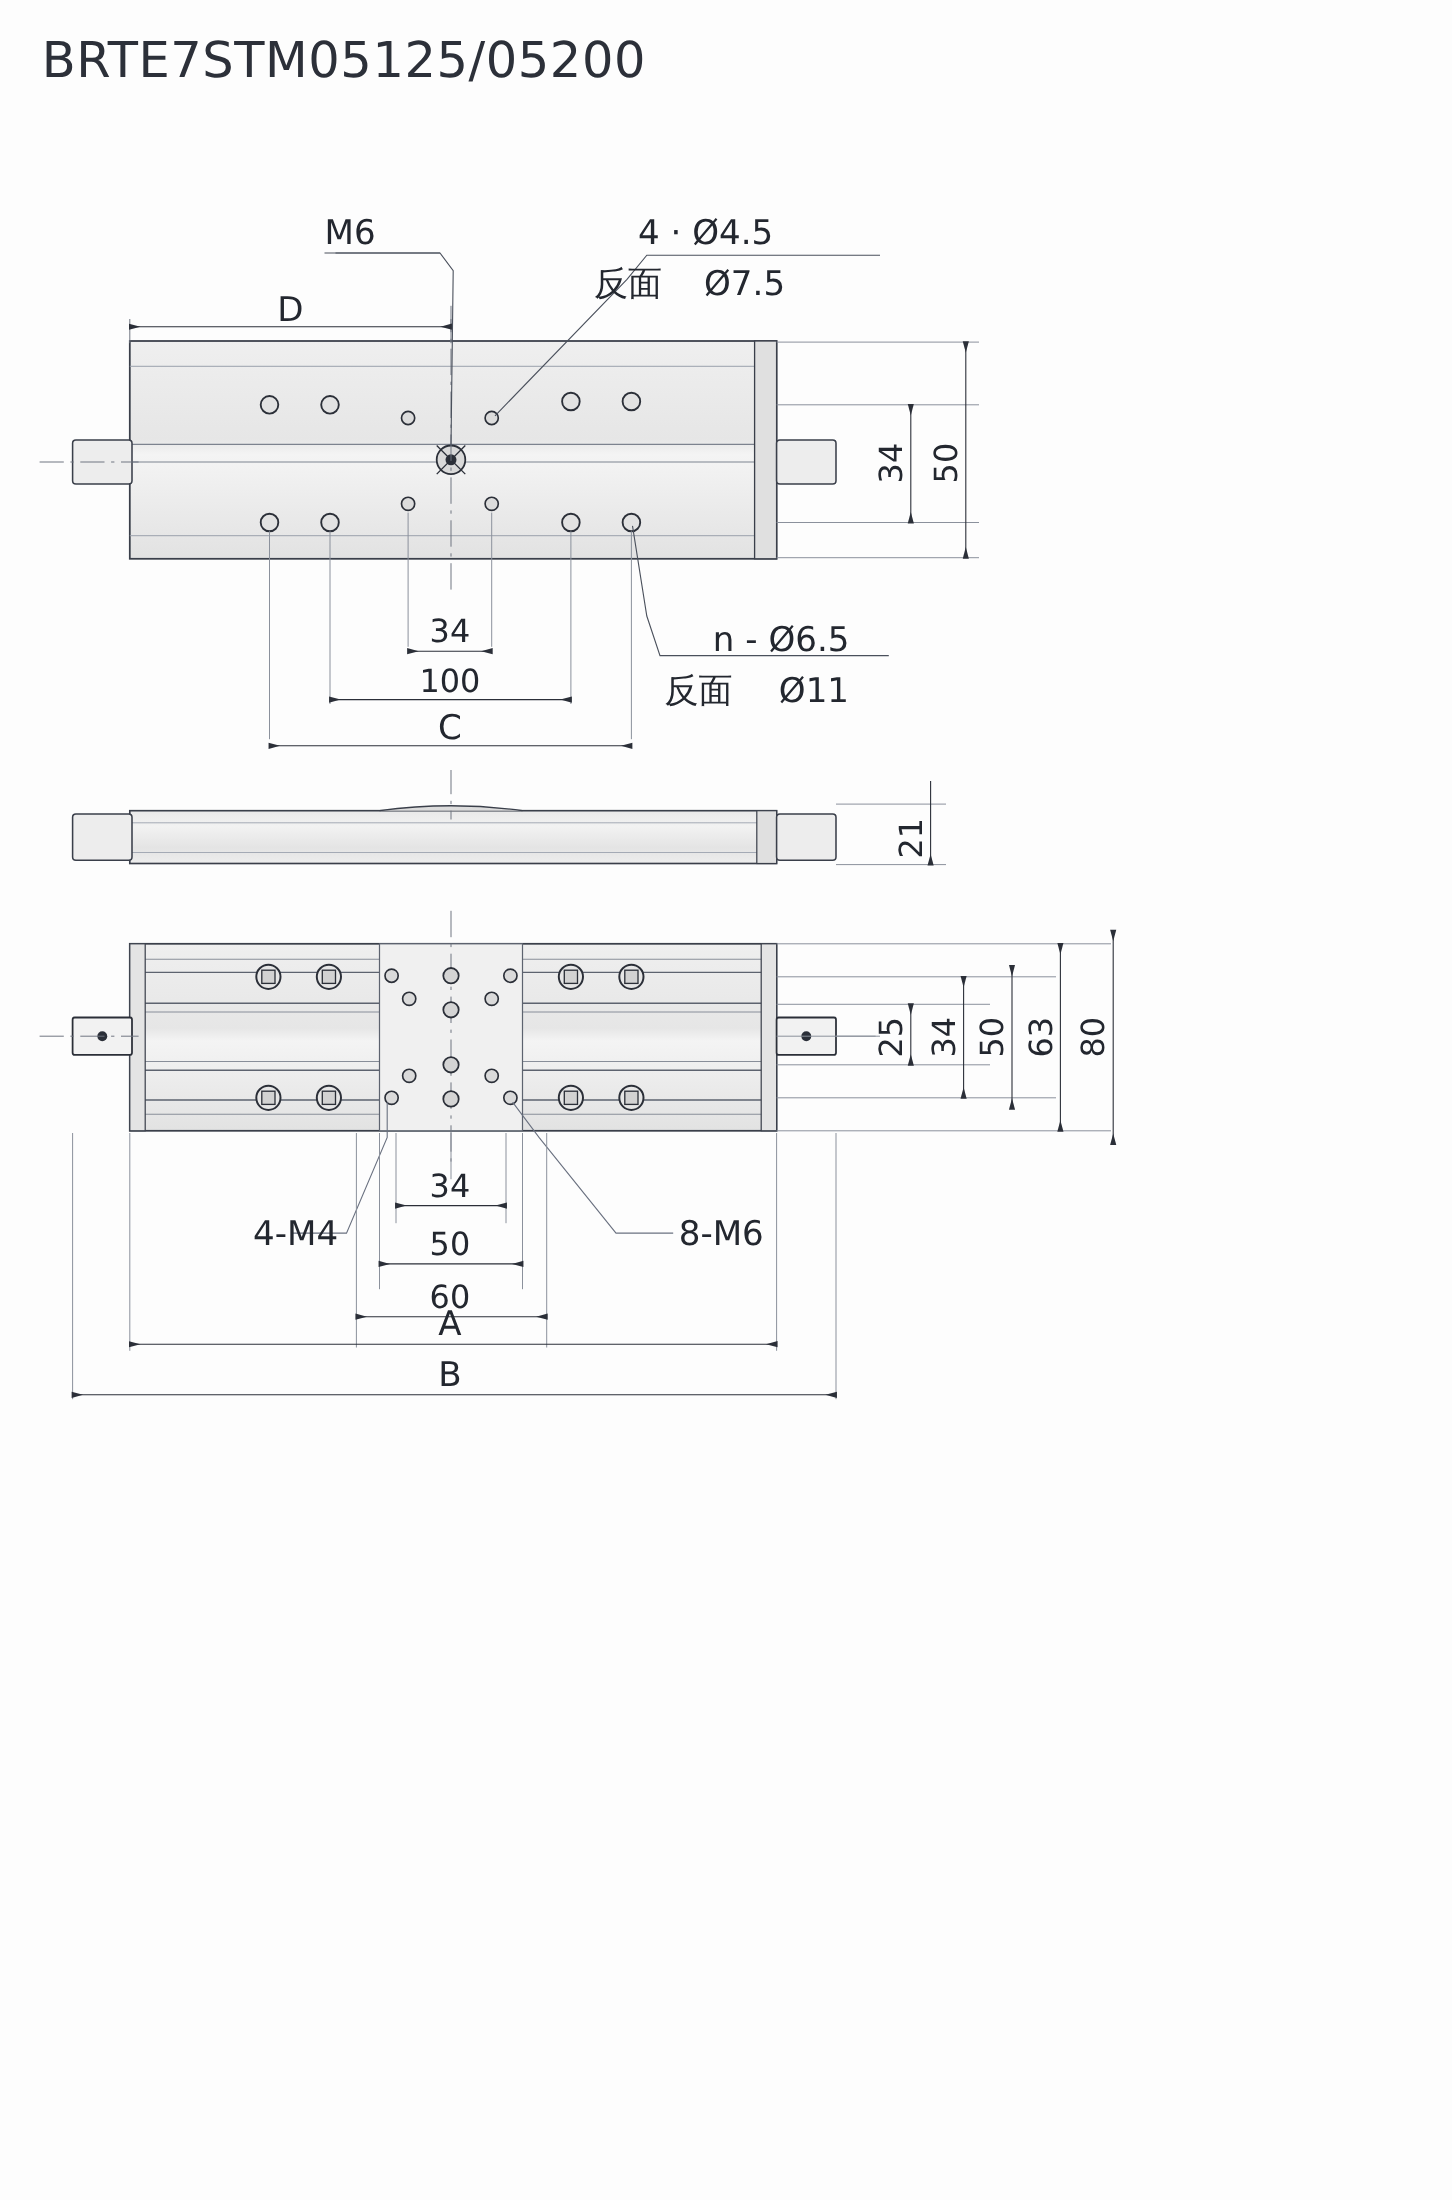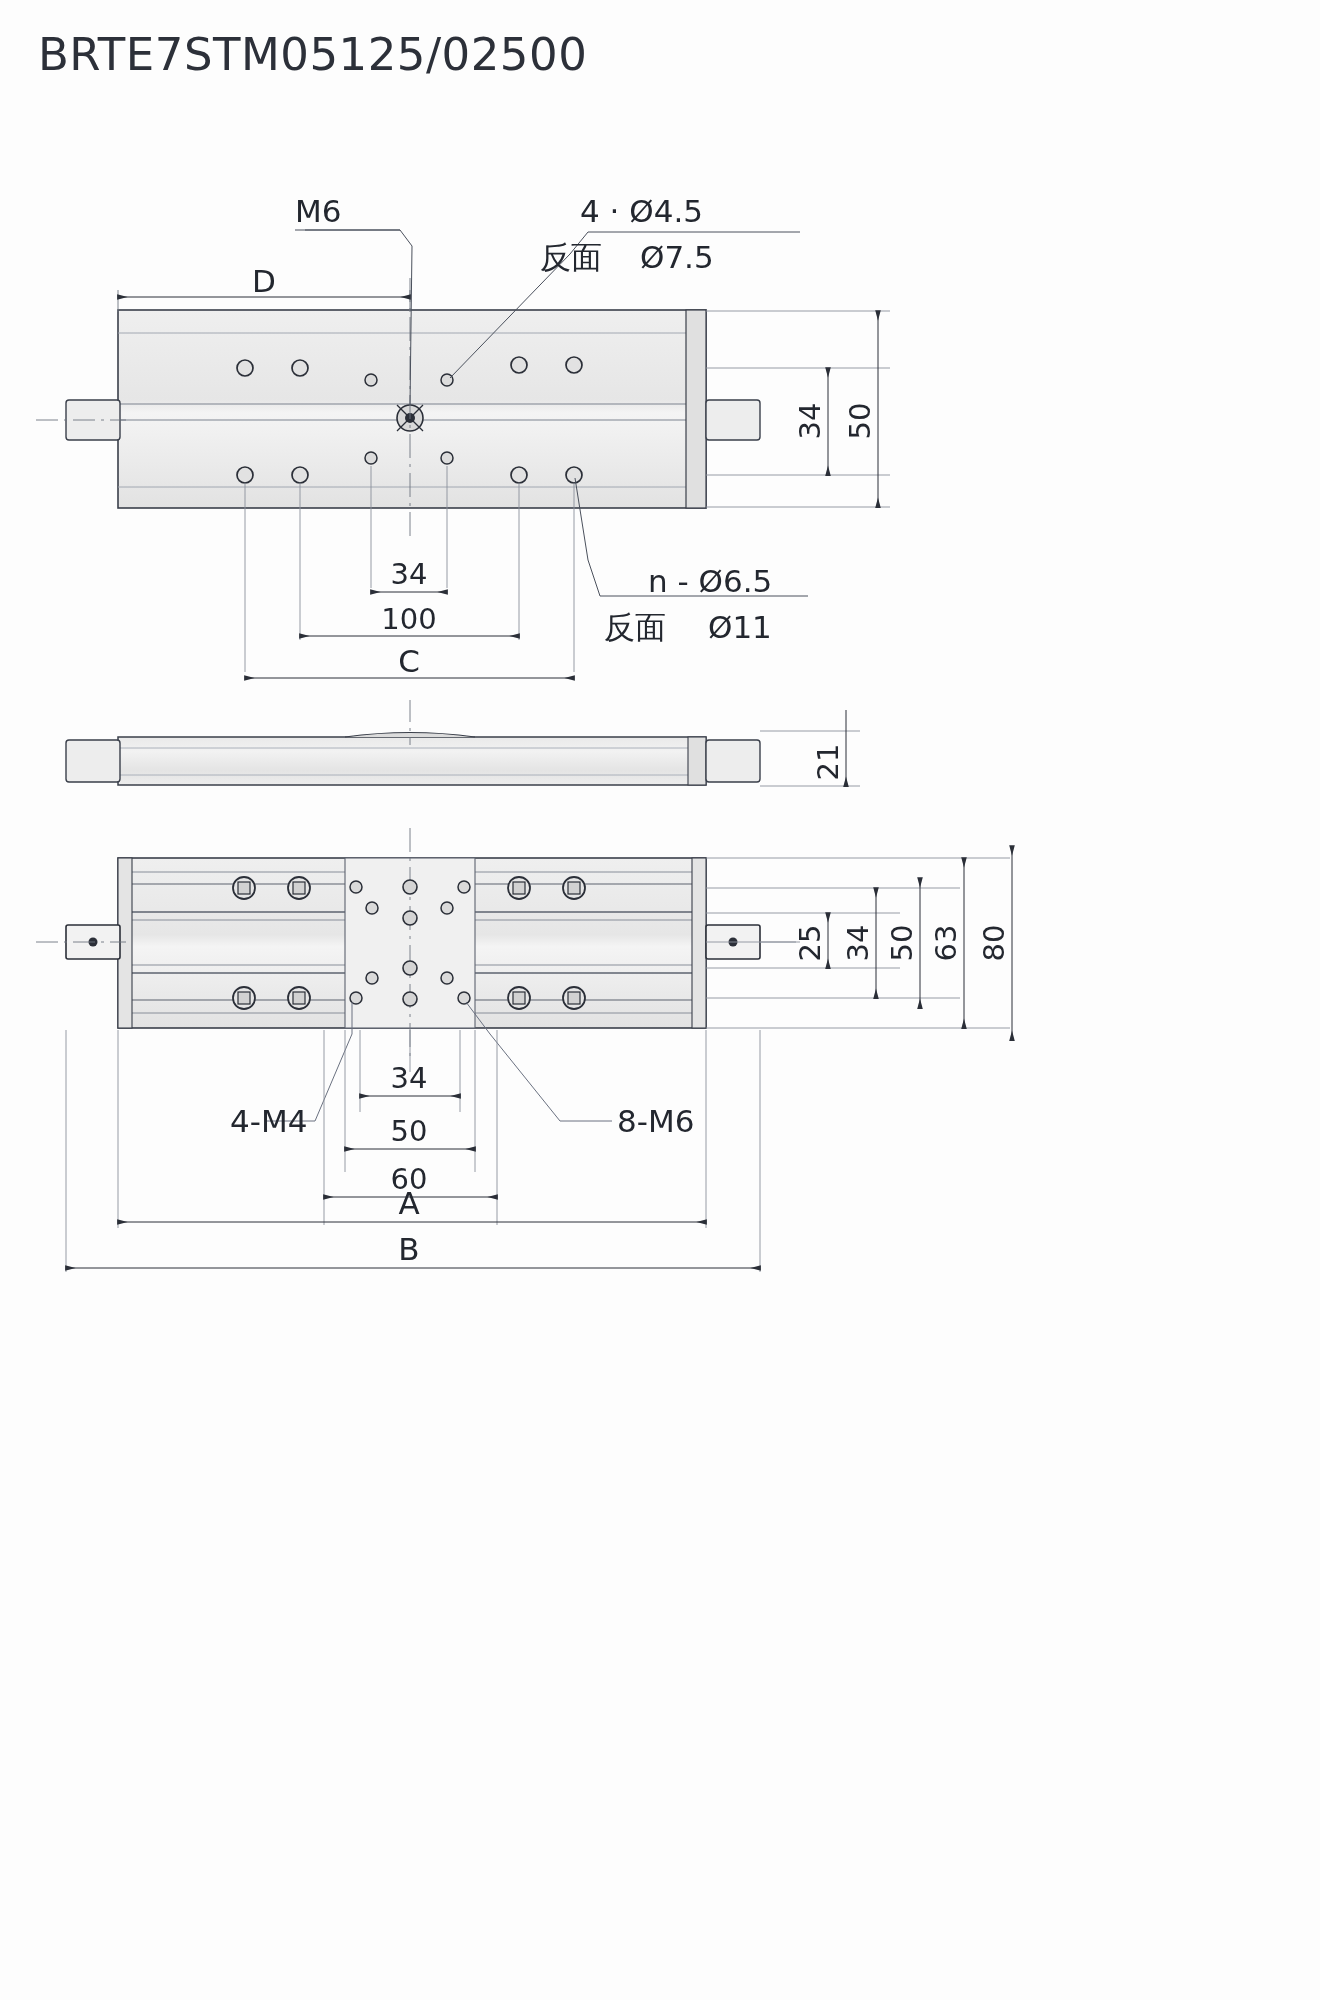--- a/index.html
+++ b/index.html
@@ -11,21 +11,21 @@
   .dimtxt{font-size:29px;}
   .notetxt{font-size:31px;}
   .cn{font-size:31px;}
   .ltr{font-size:31px;}
 </style>
 </head>
 <body>
 
 <div id="stage">
 
-  <div class="title">BRTE7STM05125/02500</div>
+  <div class="title">BRTE7STM05125/05200</div>
 
   <svg class="dwg" viewBox="0 0 1320 2000">
     <defs>
       <marker id="ah" viewBox="0 0 12 8" refX="11" refY="4" markerWidth="11" markerHeight="7" orient="auto">
         <path d="M0,4 L12,0.8 L12,7.2 Z" fill="#2b2f38"></path>
       </marker>
       <marker id="ahs" viewBox="0 0 12 8" refX="1" refY="4" markerWidth="11" markerHeight="7" orient="auto">
         <path d="M12,4 L0,0.8 L0,7.2 Z" fill="#2b2f38"></path>
       </marker>
       <linearGradient id="bodyg" x1="0" y1="0" x2="0" y2="1">

